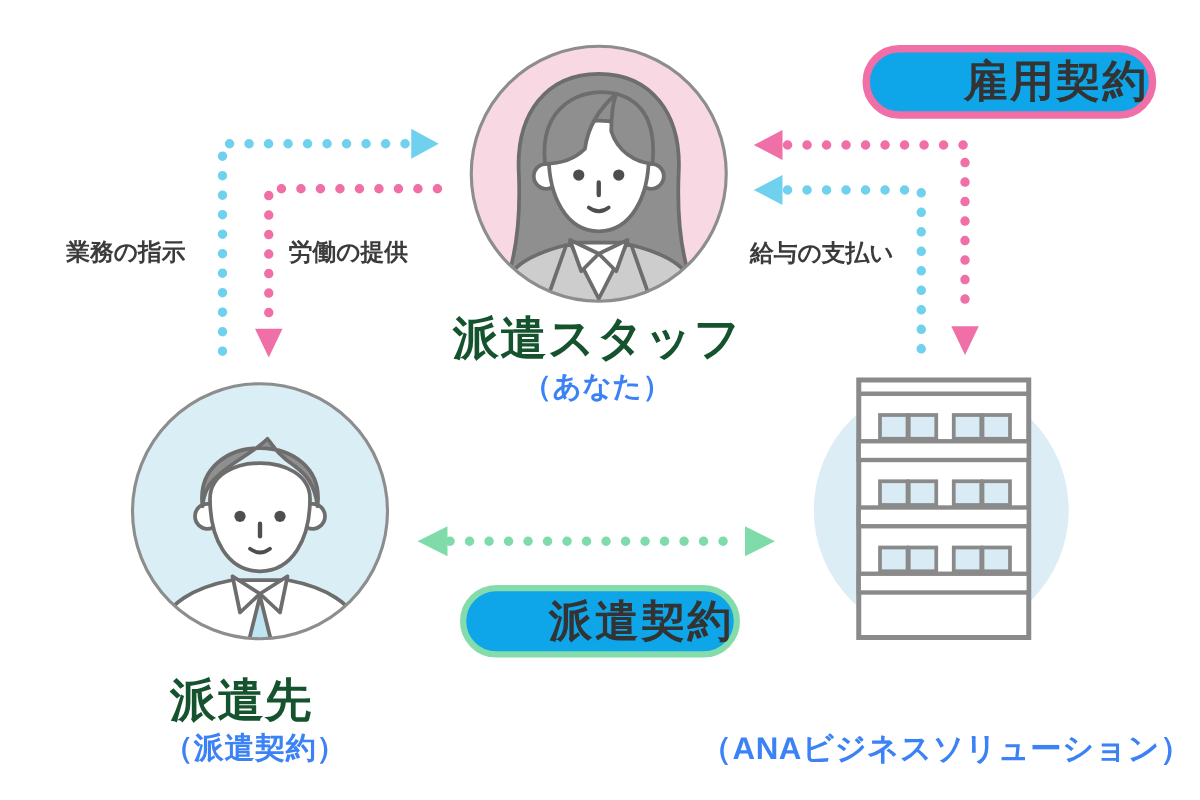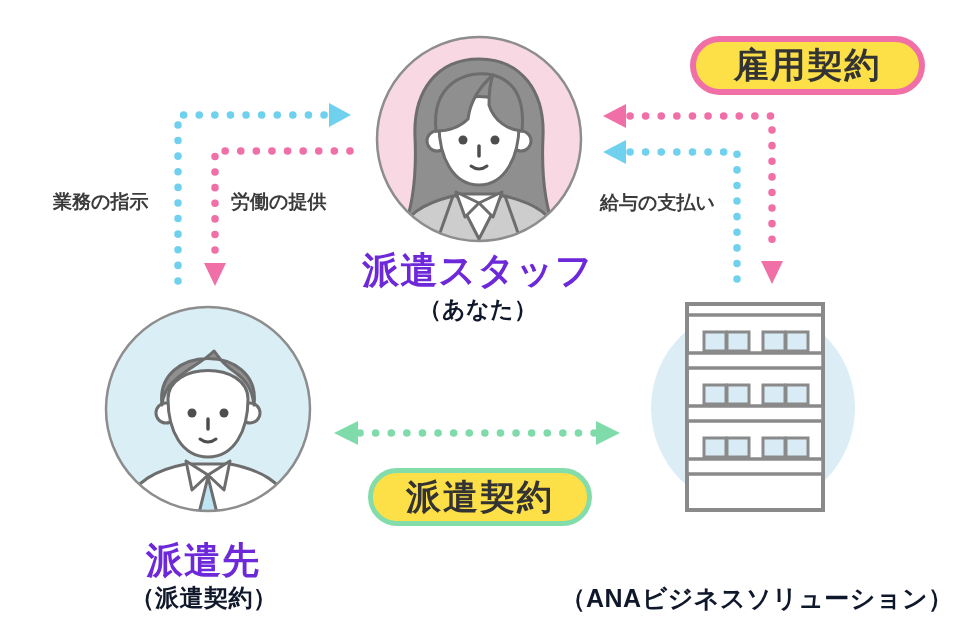--- a/index.html
+++ b/index.html
@@ -2,26 +2,26 @@
 <html><head>
 <meta charset="utf-8">
 <style>
   html,body{margin:0;padding:0;background:#ffffff;}
   .canvas{
     position:relative;width:960px;height:640px;background:#ffffff;overflow:hidden;
     font-family:"Liberation Sans","DejaVu Sans",sans-serif;color:#3b3b3b;
   }
   .abs{position:absolute;}
   .centered{transform:translateX(-50%);white-space:nowrap;}
-  .actor-title{font-size:37px;font-weight:700;letter-spacing:1px;color:#6d28d9;}
-  .actor-sub{font-size:23px;font-weight:700;letter-spacing:0.5px;color:#0f172a;}
+  .actor-title{font-size:37px;font-weight:700;letter-spacing:1px;color:#14532d;}
+  .actor-sub{font-size:23px;font-weight:700;letter-spacing:0.5px;color:#3b82f6;}
   .arrow-label{font-size:19px;font-weight:700;color:#3b3b3b;white-space:nowrap;}
   .badge{
-    box-sizing:border-box;display:flex;align-items:center;justify-content:center;
-    background:#fde047;border-radius:36px;font-size:35px;font-weight:700;
+    box-sizing:border-box;display:flex;align-items:center;justify-content:flex-end;
+    background:#0ea5e9;border-radius:36px;font-size:35px;font-weight:700;
     letter-spacing:2px;color:#333333;
   }
   .badge-employment{border:6px solid #f06fa6;}
   .badge-dispatch{border:5px solid #85dcab;}
   svg{display:block;}
 </style>
 </head>
 <body>
 
 <div class="canvas">
@@ -138,18 +138,18 @@
     <span>派遣契約</span>
   </div>
 
   <div class="abs arrow-label" style="left:53px;top:189px;">業務の指示</div>
   <div class="abs arrow-label" style="left:231px;top:189px;">労働の提供</div>
   <div class="abs arrow-label" style="left:600px;top:190px;">給与の支払い</div>
 
   <div class="abs centered actor-title" style="left:478px;top:246px;">派遣スタッフ</div>
   <div class="abs centered actor-sub" style="left:478px;top:294px;">（あなた）</div>
 
-  <div class="abs centered actor-title" style="left:203px;top:536px;">派遣先</div>
+  <div class="abs centered actor-title" style="left:193px;top:536px;">派遣先</div>
   <div class="abs centered actor-sub" style="left:204px;top:582px;font-size:24px;">（派遣契約）</div>
 
   <div class="abs centered actor-sub" style="left:757px;top:582px;font-size:25px;">（ANAビジネスソリューション）</div>
 
 </div>
 
 </body></html>

